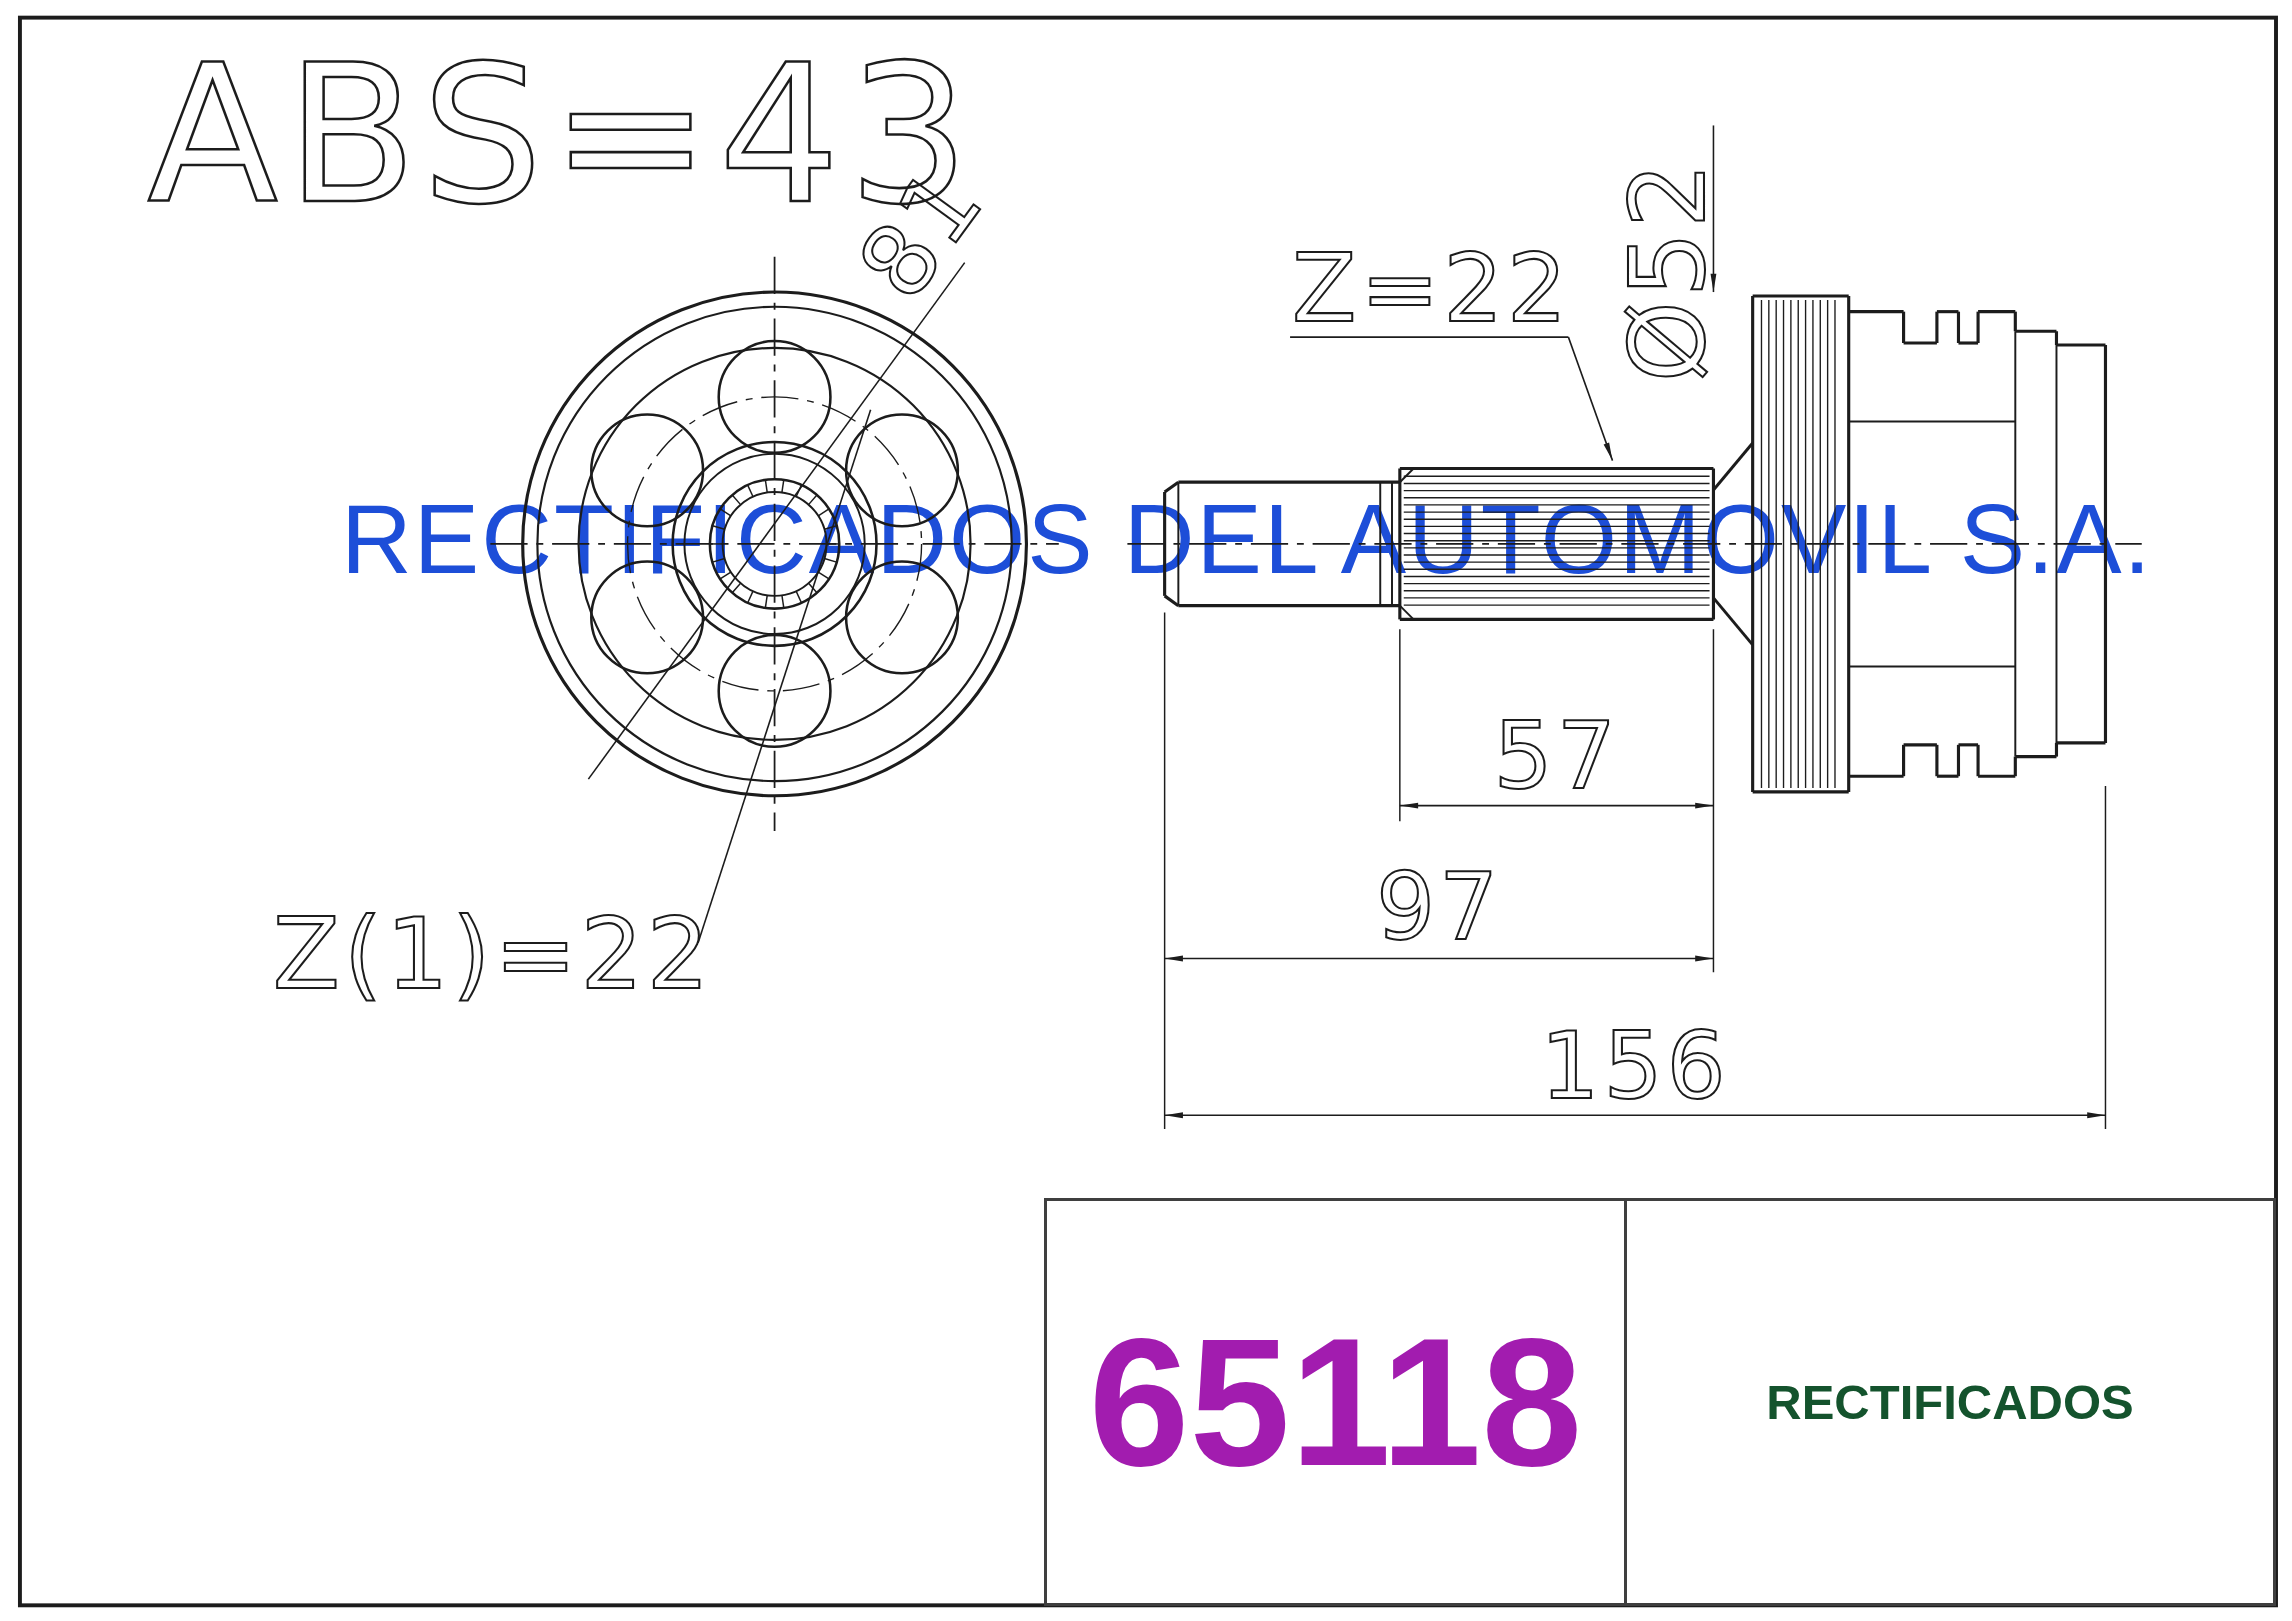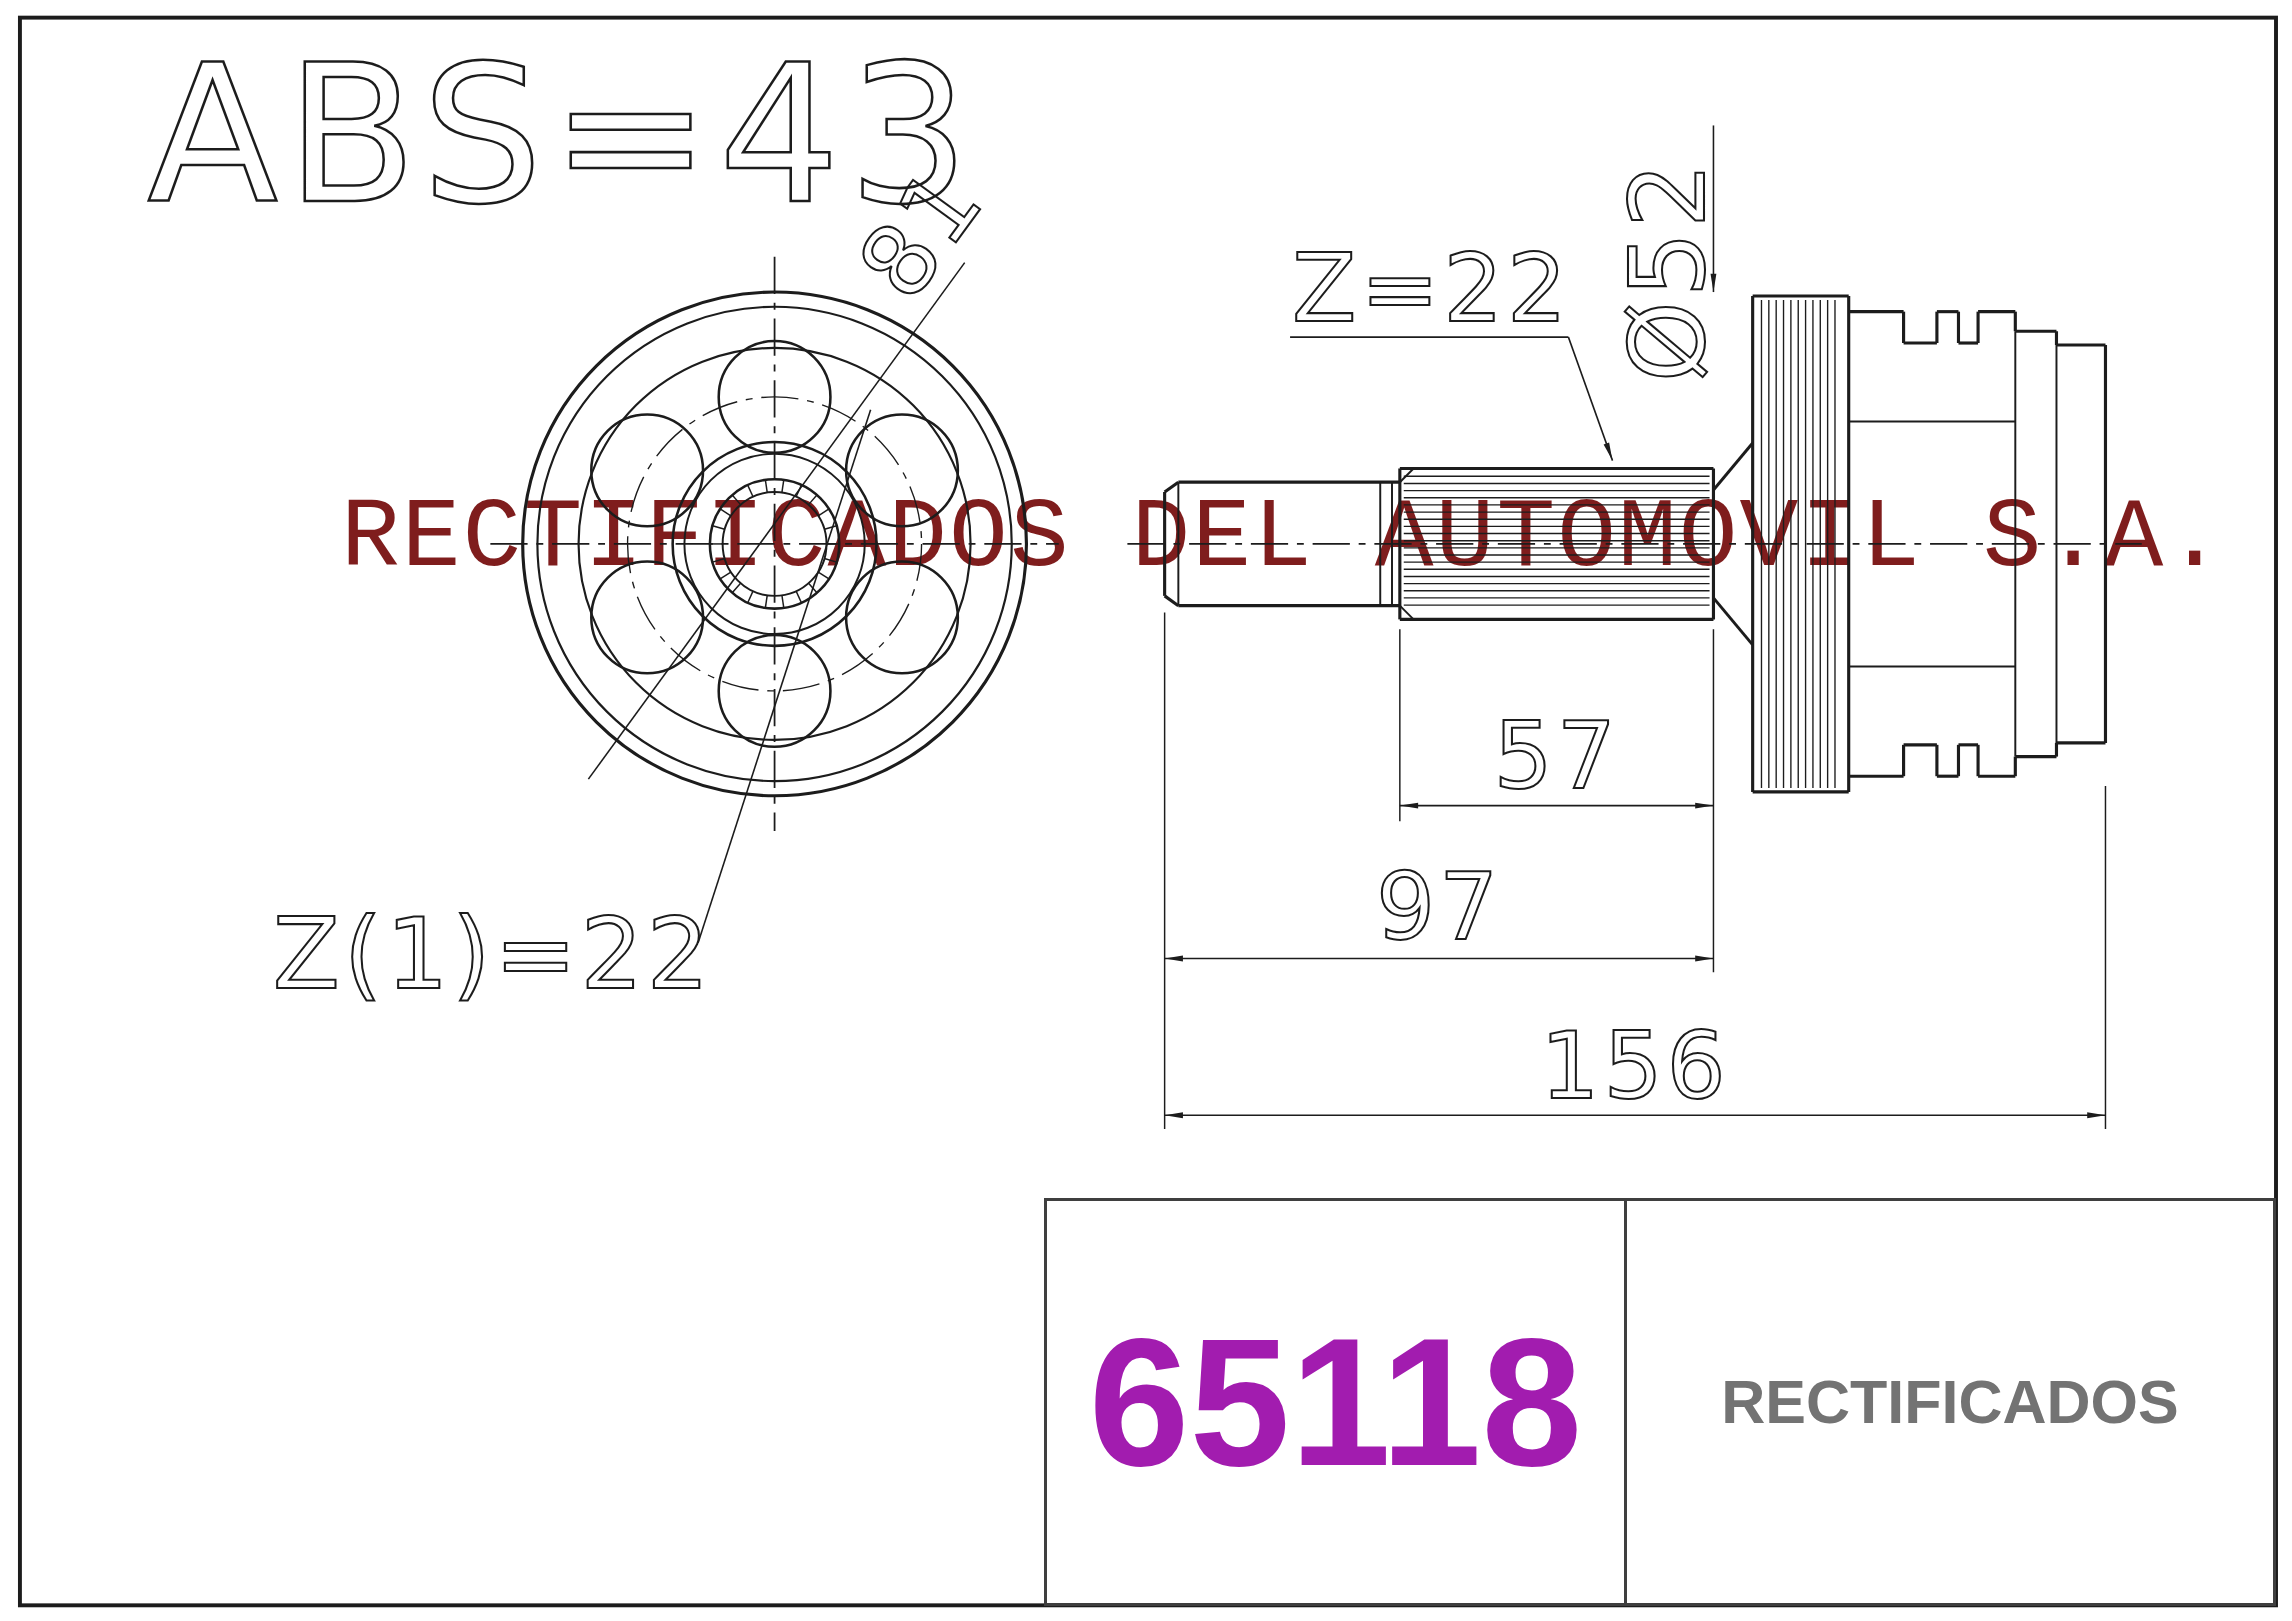--- a/index.html
+++ b/index.html
@@ -6,22 +6,22 @@
   html,body { background:#ffffff; }
   body {
     width:2293px; height:1621px; position:relative; overflow:hidden;
     font-family:"Liberation Sans", sans-serif;
   }
   .sheet { position:absolute; inset:0; background:#ffffff; }
 
   .watermark {
     position:absolute; left:341px; top:490px;
     font-size:98px; line-height:1; letter-spacing:2px;
-    color:#7f1d1d; white-space:nowrap; z-index:1;
-    font-family:Liberation Mono, monospace;
+    color:#1d4ed8; white-space:nowrap; z-index:1;
+    font-family:Liberation Sans, sans-serif;
   }
 
   svg.drawing { position:absolute; left:0; top:0; z-index:2; }
   svg line, svg circle, svg rect { stroke:#1c1c1c; fill:none; stroke-linecap:butt; }
   svg .cl { stroke-dasharray:38 9 7 9; }
   svg text.cad {
     fill:none; stroke:#1c1c1c; stroke-width:2.1;
     font-family:"DejaVu Sans", sans-serif; letter-spacing:4px;
   }
   svg text.cad-big { stroke-width:2.6; letter-spacing:8px; }
@@ -33,21 +33,21 @@
   }
   .tb-left {
     width:580px; border-right:3.9px solid #3f3f3f;
     display:flex; align-items:center; justify-content:center;
   }
   .partnum { font-size:181px; font-weight:bold; color:#a21caf; }
   .tb-right {
     flex:1; display:flex; flex-direction:column;
     align-items:center; justify-content:center; gap:7.8px;
   }
-  .company { font-size:61px; font-weight:bold; color:#737373; white-space:nowrap; }
+  .company { font-size:49px; font-weight:bold; color:#14532d; white-space:nowrap; }
 </style>
 </head>
 <body>
 
 <div class="sheet">
 
   <div class="watermark">RECTIFICADOS DEL AUTOMOVIL S.A.</div>
 
   <svg class="drawing" width="2293" height="1621" viewBox="0 0 2339 1654">
 

